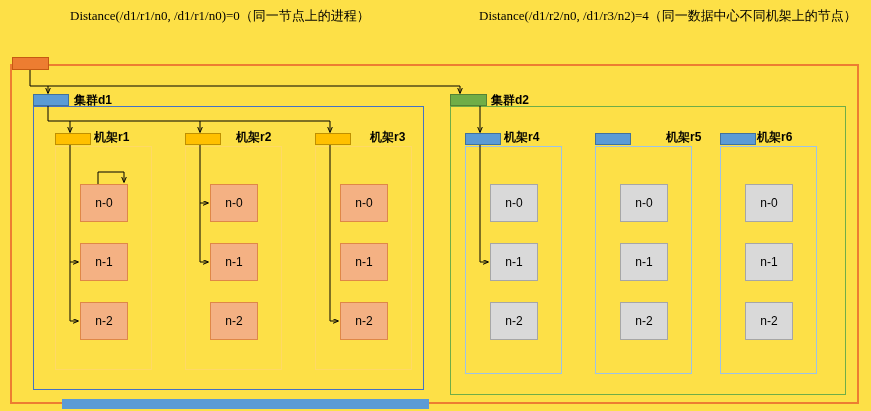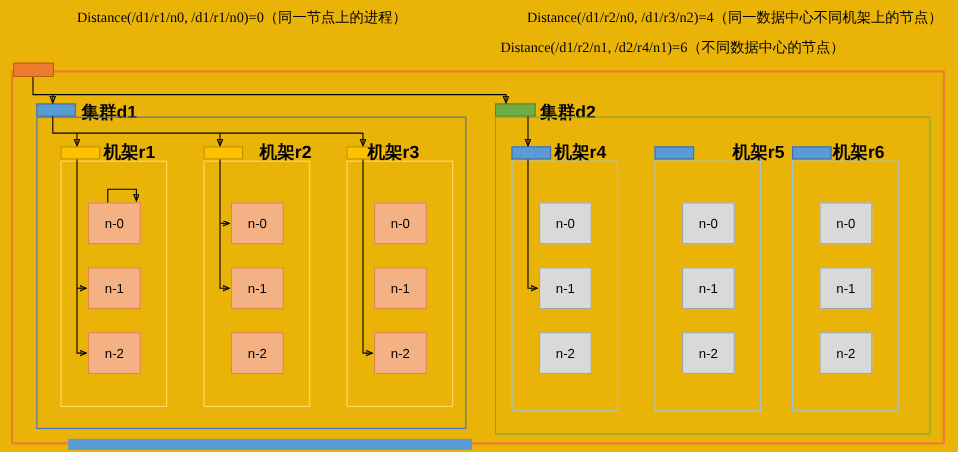--- a/index.html
+++ b/index.html
@@ -1,27 +1,27 @@
 <!DOCTYPE html>
 <html><head>
 <meta charset="utf-8">
 <style>
   * { margin:0; padding:0; box-sizing:border-box; }
   html,body { background:#ffffff; }
   #canvas {
-    position:relative; width:871px; height:411px; background:#eab308;
+    position:relative; width:871px; height:411px; background:#fde047;
     font-family:"Liberation Sans", sans-serif; overflow:hidden;
   }
   .formula {
     position:absolute; font-family:"Liberation Serif", serif;
     font-size:13px; color:#000; white-space:nowrap;
   }
   .marker { position:absolute; width:37px; height:12px; }
   .clabel {
-    position:absolute; font-size:16px; font-weight:bold;
+    position:absolute; font-size:12px; font-weight:bold;
     color:#000; white-space:nowrap;
   }
   .box { position:absolute; }
   .outer-box { border:2px solid #ED7D31; }
   .d1-box    { border:1.5px solid #4472C4; }
   .d2-box    { border:1.5px solid #70AD47; }
   .rack-box-d1 { border:1.5px solid #FFD966; }
   .rack-box-d2 { border:1.5px solid #9DC3E6; }
   .marker-orange { background:#ED7D31; border:1px solid #C55A11; }
   .marker-blue   { background:#5B9BD5; border:1px solid #41719C; width:36px; }
@@ -38,21 +38,20 @@
   svg.arrows { position:absolute; left:0; top:0; pointer-events:none; }
   svg.arrows path { stroke:#000; stroke-width:1; fill:none; }
 </style>
 </head>
 <body>
 
 <div id="canvas">
 
   <div class="formula" style="left:70px;top:7px">Distance(/d1/r1/n0, /d1/r1/n0)=0（同一节点上的进程）</div>
   <div class="formula" style="left:479px;top:7px">Distance(/d1/r2/n0, /d1/r3/n2)=4（同一数据中心不同机架上的节点）</div>
-  <div class="formula" style="left:455px;top:34px">Distance(/d1/r2/n1, /d2/r4/n1)=6（不同数据中心的节点）</div>
 
   <div class="box outer-box" style="left:10px;top:64px;width:849px;height:340px"></div>
   <div class="marker marker-orange" style="left:12px;top:57px;height:13px"></div>
 
   <div class="marker marker-blue" style="left:33px;top:94px"></div>
   <div class="clabel" style="left:74px;top:92px">集群d1</div>
   <div class="box d1-box" style="left:33px;top:106px;width:391px;height:284px"></div>
 
   <div class="marker marker-yellow" style="left:55px;top:133px"></div>
   <div class="clabel" style="left:94px;top:129px">机架r1</div>
@@ -62,21 +61,21 @@
   <div class="node node-d1" style="left:80px;top:302px">n-2</div>
 
   <div class="marker marker-yellow" style="left:185px;top:133px"></div>
   <div class="clabel" style="left:236px;top:129px">机架r2</div>
   <div class="box rack-box-d1" style="left:185px;top:146px;width:97px;height:224px"></div>
   <div class="node node-d1" style="left:210px;top:184px">n-0</div>
   <div class="node node-d1" style="left:210px;top:243px">n-1</div>
   <div class="node node-d1" style="left:210px;top:302px">n-2</div>
 
   <div class="marker marker-yellow" style="left:315px;top:133px"></div>
-  <div class="clabel" style="left:334px;top:129px">机架r3</div>
+  <div class="clabel" style="left:370px;top:129px">机架r3</div>
   <div class="box rack-box-d1" style="left:315px;top:146px;width:97px;height:224px"></div>
   <div class="node node-d1" style="left:340px;top:184px">n-0</div>
   <div class="node node-d1" style="left:340px;top:243px">n-1</div>
   <div class="node node-d1" style="left:340px;top:302px">n-2</div>
 
   <div class="marker marker-green" style="left:450px;top:94px"></div>
   <div class="clabel" style="left:491px;top:92px">集群d2</div>
   <div class="box d2-box" style="left:450px;top:106px;width:396px;height:289px"></div>
 
   <div class="marker marker-blue" style="left:465px;top:133px"></div>

